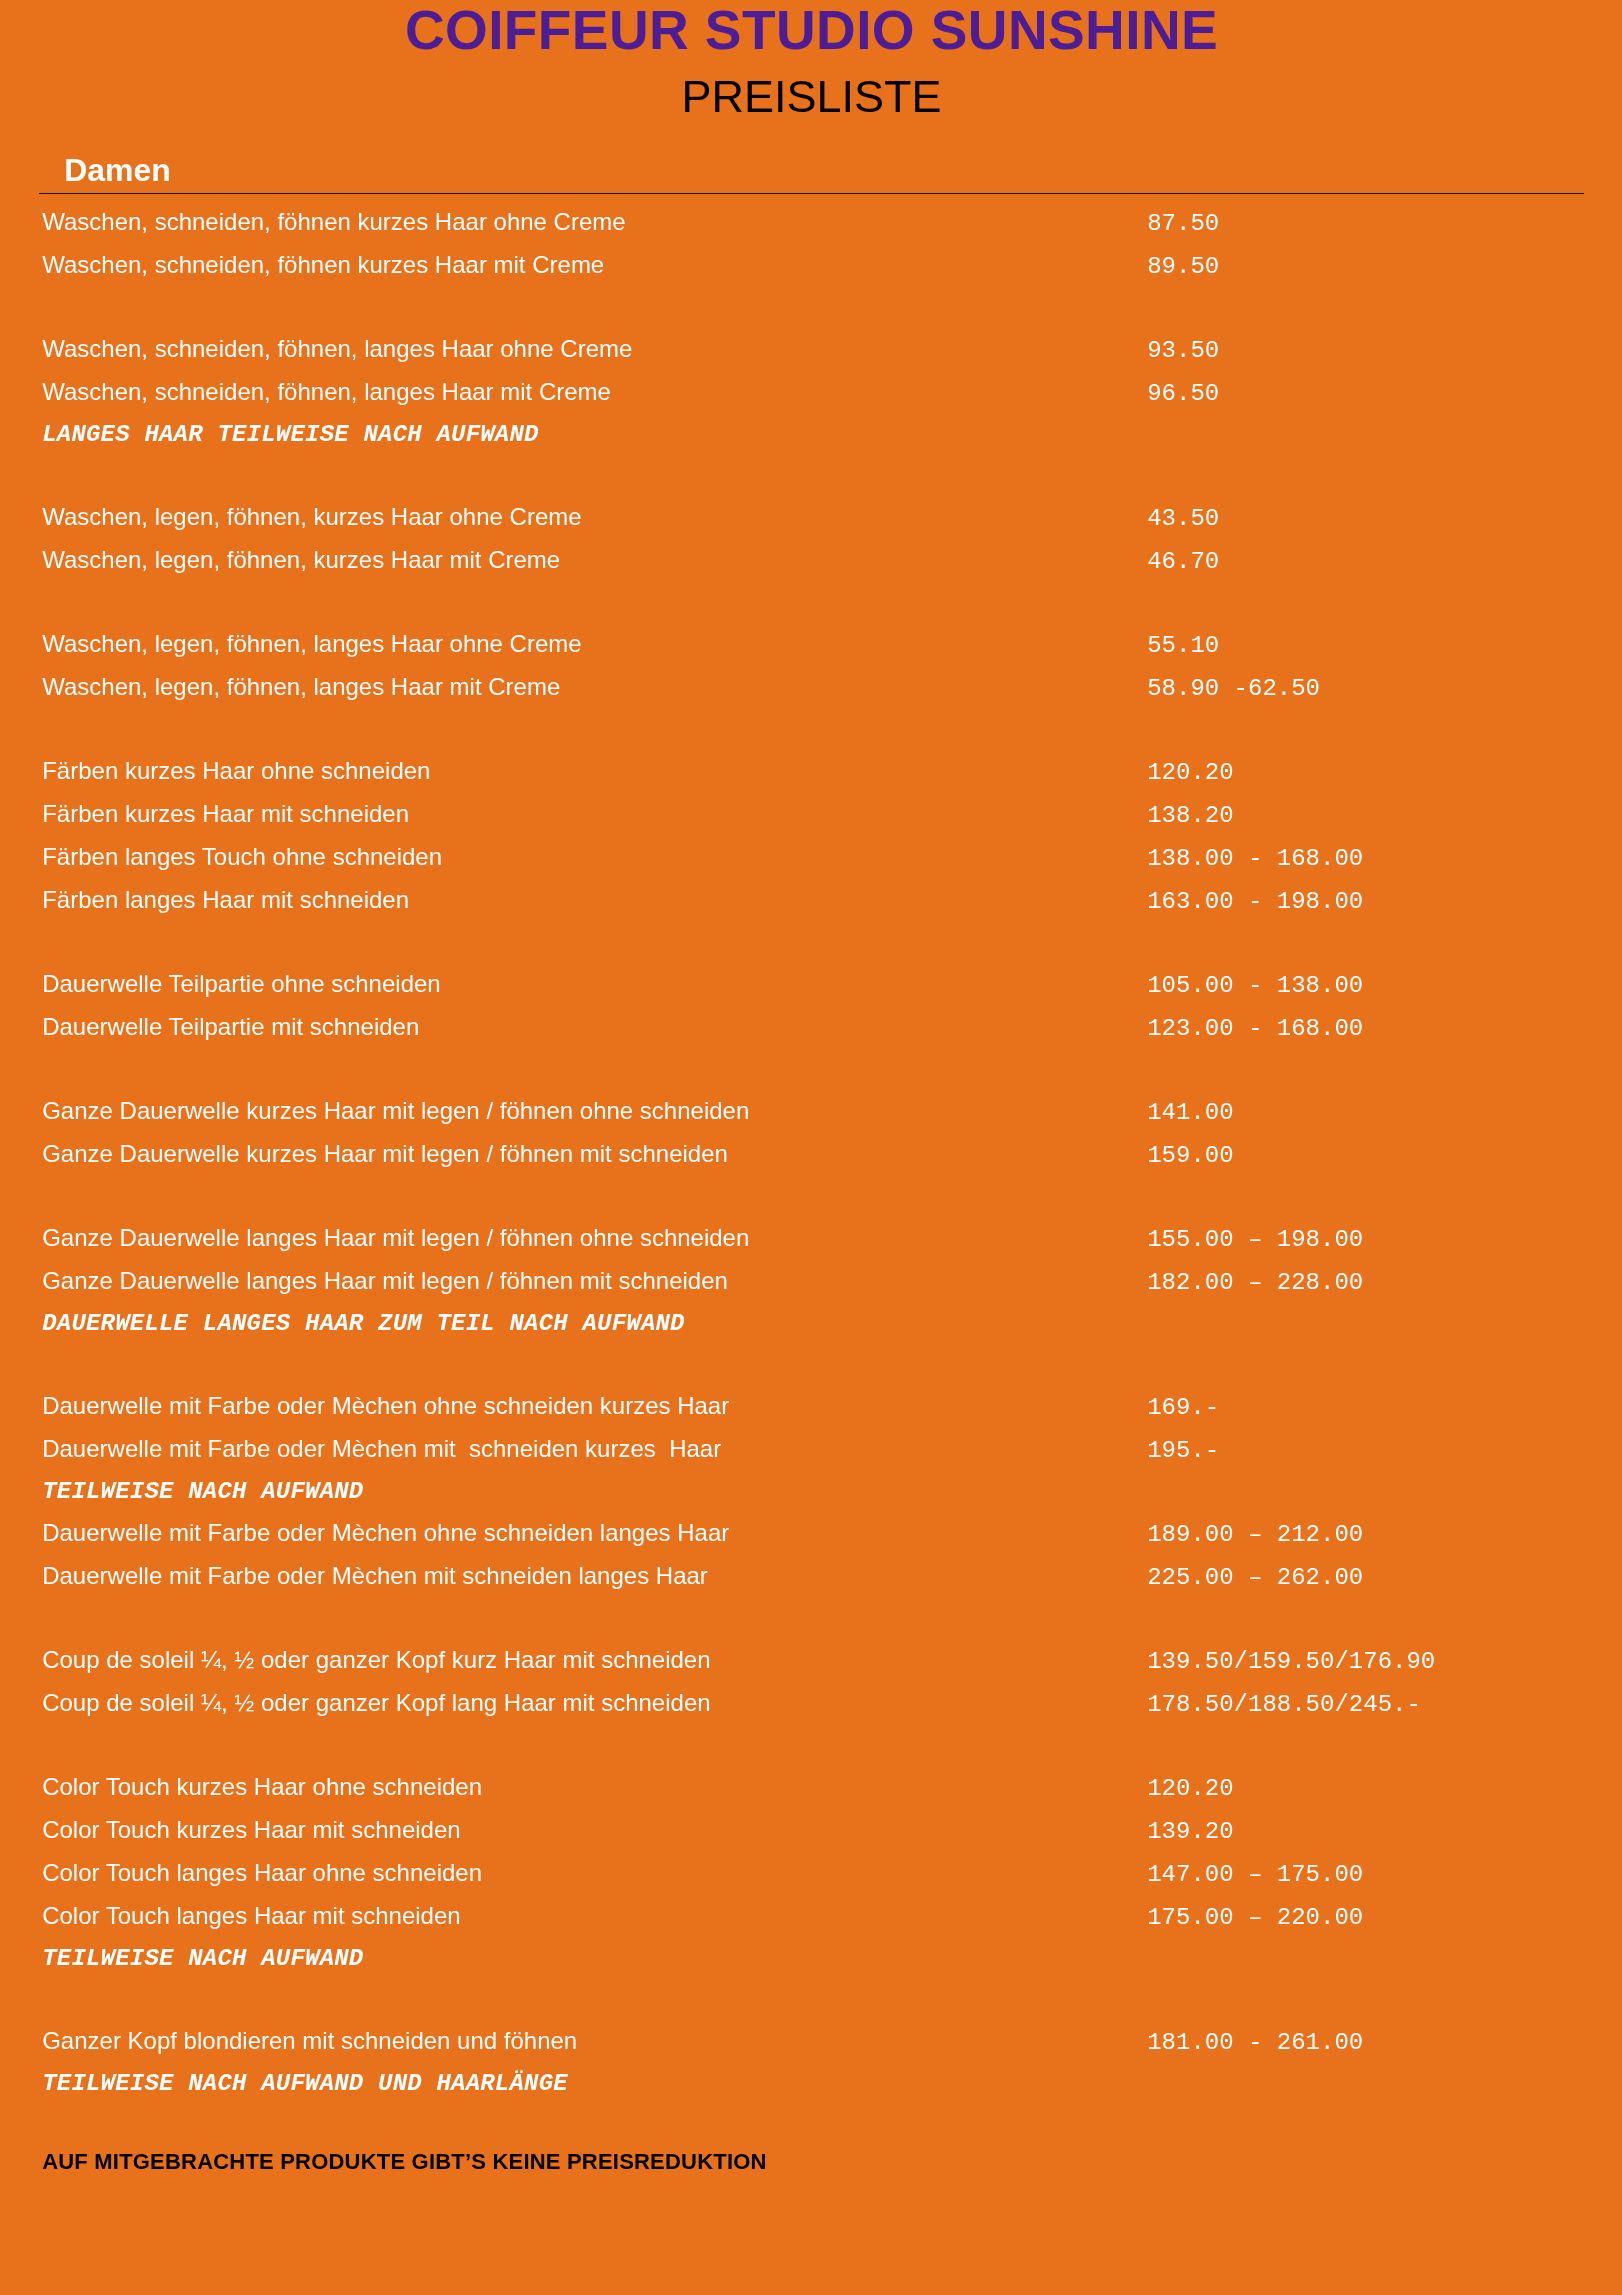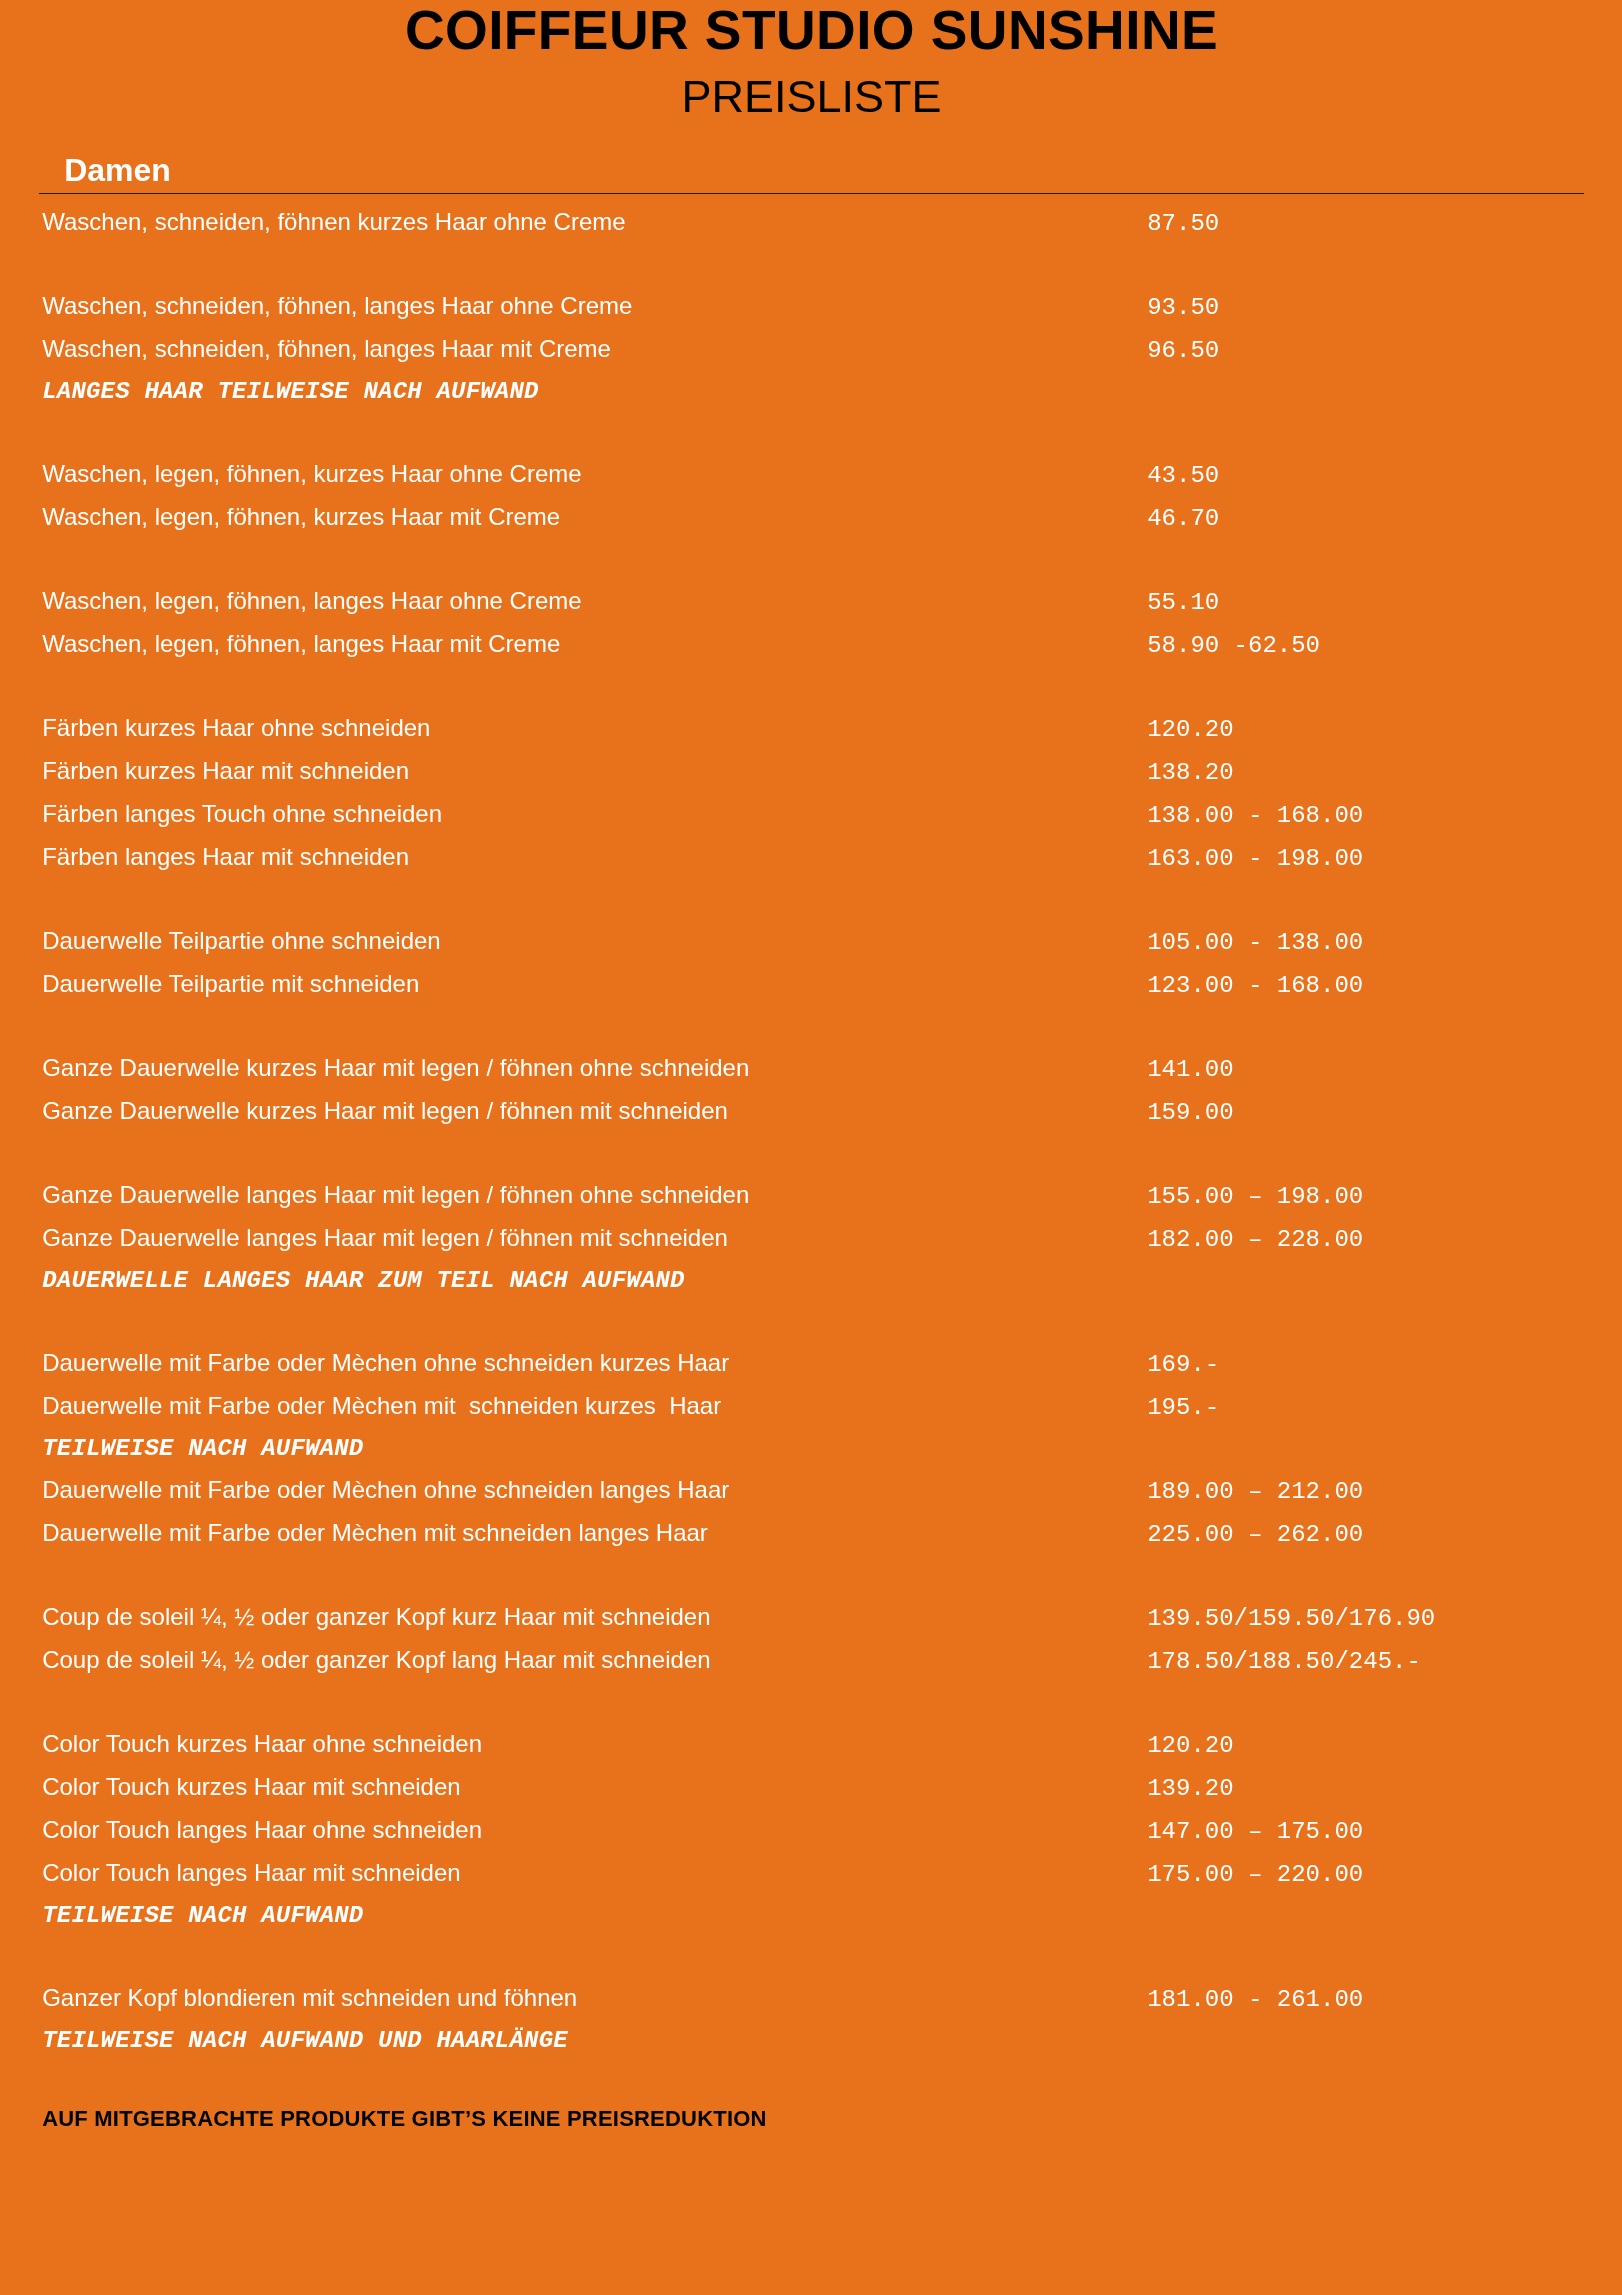--- a/index.html
+++ b/index.html
@@ -15,21 +15,21 @@
   }
   .page {
     position: relative;
     width: 1623px;
     height: 2295px;
     box-sizing: border-box;
     padding: 0 39px;
   }
   .title {
     text-align: center;
-    color: #000000;
+    color: #4c1d95;
     font-size: 55px;
     font-weight: bold;
     letter-spacing: 0.4px;
     line-height: 1.0;
     padding-top: 3.2px;
   }
   .subtitle {
     text-align: center;
     color: #000000;
     font-size: 45px;
@@ -93,20 +93,21 @@
 <div class="page">
 
   <div class="title">COIFFEUR STUDIO SUNSHINE</div>
   <div class="subtitle">PREISLISTE</div>
 
   <div class="section-head">Damen</div>
   <hr class="rule">
 
   <div class="rows" id="rows-container">
       <div class="row"><span class="label">Waschen, schneiden, föhnen kurzes Haar ohne Creme</span><span class="price">87.50</span></div>
+      <div class="row"><span class="label">Waschen, schneiden, föhnen kurzes Haar mit Creme</span><span class="price">89.50</span></div>
       <div class="spacer"></div>
       <div class="row"><span class="label">Waschen, schneiden, föhnen, langes Haar ohne Creme</span><span class="price">93.50</span></div>
       <div class="row"><span class="label">Waschen, schneiden, föhnen, langes Haar mit Creme</span><span class="price">96.50</span></div>
       <div class="row note"><span class="label">LANGES HAAR TEILWEISE NACH AUFWAND</span><span class="price"></span></div>
       <div class="spacer"></div>
       <div class="row"><span class="label">Waschen, legen, föhnen, kurzes Haar ohne Creme</span><span class="price">43.50</span></div>
       <div class="row"><span class="label">Waschen, legen, föhnen, kurzes Haar mit Creme</span><span class="price">46.70</span></div>
       <div class="spacer"></div>
       <div class="row"><span class="label">Waschen, legen, föhnen, langes Haar ohne Creme</span><span class="price">55.10</span></div>
       <div class="row"><span class="label">Waschen, legen, föhnen, langes Haar mit Creme</span><span class="price">58.90 -62.50</span></div>

